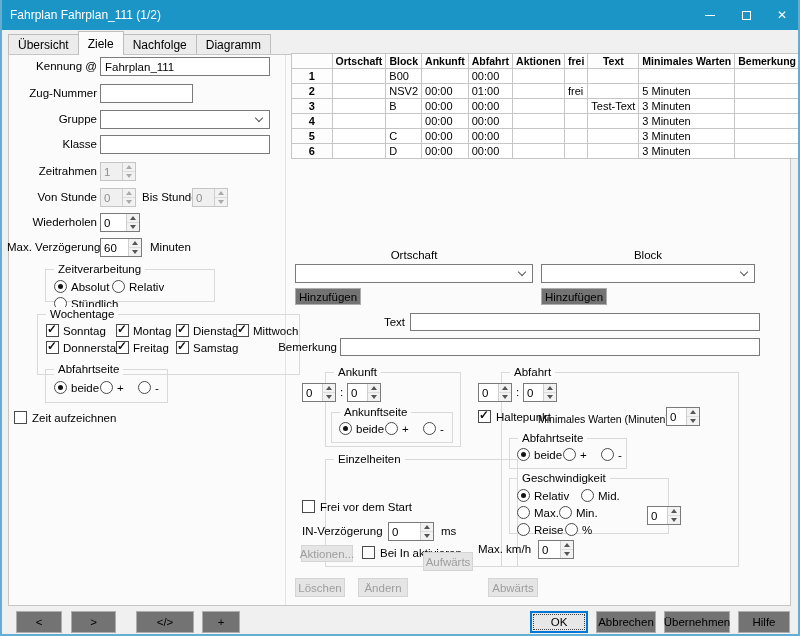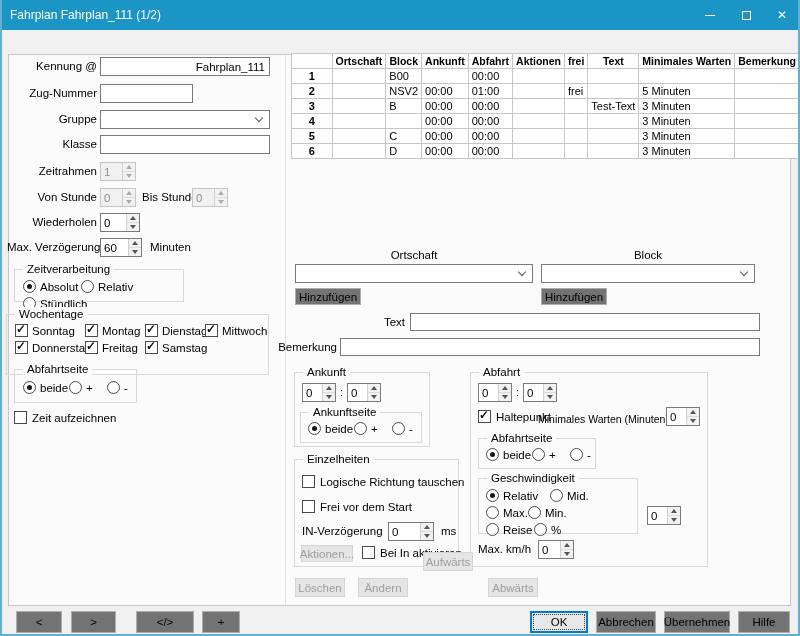--- a/index.html
+++ b/index.html
@@ -35,21 +35,21 @@
   .spin { position:absolute; height:19px; border:1px solid #7a7a7a; background:#fff; display:flex; font-size:11.5px; }
   .spin .sv { flex:1; display:flex; align-items:center; padding:0 3px; }
   .sbtns { width:13px; display:flex; flex-direction:column; border-left:1px solid #cfcfcf; }
   .sb { flex:1; display:flex; align-items:center; justify-content:center; background:#f2f2f2; }
   .sb + .sb { border-top:1px solid #dcdcdc; }
   .tri-up { width:0; height:0; border-left:3px solid transparent; border-right:3px solid transparent; border-bottom:4px solid #555; }
   .tri-dn { width:0; height:0; border-left:3px solid transparent; border-right:3px solid transparent; border-top:4px solid #555; }
   .spin.dis { background:#f0f0f0; border-color:#c5c5c5; color:#8f8f8f; }
   .spin.dis .tri-up { border-bottom-color:#aaa; } .spin.dis .tri-dn { border-top-color:#aaa; }
 
-  .grp { position:absolute; border:1px solid #d9d9d9; }
+  .grp { position:absolute; border:1px solid #d9d9d9;margin-left:31px; }
   .grp .legend { position:absolute; top:-8px; left:8px; background:#fbfbfb; padding:0 4px; font-size:11.5px; line-height:15px; white-space:nowrap; }
   .opts { position:absolute; display:flex; flex-wrap:wrap; align-items:center; row-gap:4px; }
   .opt { display:inline-flex; align-items:center; gap:4px; font-size:11.5px; white-space:nowrap; }
   .rb { width:13px; height:13px; border-radius:50%; border:1px solid #4a4a4a; background:#fff; position:relative; flex:none; }
   .rb.on::after { content:""; position:absolute; left:3px; top:3px; width:5px; height:5px; border-radius:50%; background:#141414; }
   .cb { width:13px; height:13px; border:1px solid #4a4a4a; background:#fff; position:relative; flex:none; }
   .cb.on::after { content:"\2713"; position:absolute; left:0px; top:-3px; font-size:12px; font-weight:bold; color:#111; }
   .chkrow { position:absolute; display:flex; align-items:center; gap:5px; font-size:11.5px; white-space:nowrap; }
 
   
@@ -82,26 +82,32 @@
         </div>
       <div class="wbtn">
           <span class="glyph-max"></span>
         </div>
       <div class="wbtn">
           <span class="glyph-close">✕</span>
         </div>
     </div>
   </div>
 
+  <div class="tabstrip">
+      <div class="tab">Übersicht</div>
+      <div class="tab active">Ziele</div>
+      <div class="tab">Nachfolge</div>
+      <div class="tab">Diagramm</div>
+    </div>
 
   <div class="tabpage"></div>
   <div class="vdiv"></div>
 
   <span class="flabel" style="top:57px">Kennung @</span>
-  <input class="ti" style="left: 100px; top: 57px; width: 170px; text-align: right;" value="Fahrplan_111">
+  <input class="ti" style="left: 100px; top: 57px; width: 170px;" value="Fahrplan_111">
 
   <span class="flabel" style="top:84px">Zug-Nummer</span>
   <input class="ti" style="left: 100px; top: 84px; width: 93px;" value="">
 
   <span class="flabel" style="top:110px">Gruppe</span>
   <div class="combo" style="left:100px;top:110px;width:170px">
     <span></span>
     <span class="chev"></span>
   </div>
 
@@ -408,26 +414,22 @@
           <span class="rb"></span>
           <span>+</span>
         </span>
         <span class="opt">
           <span class="rb"></span>
           <span>-</span>
         </span>
       </div>
   </div>
 
-  <div class="grp" style="left:294px;top:459px;width:165px;height:108px">
+  <div class="grp" style="left:294px;top:459px;width:193px;height:108px">
     <span class="legend">Einzelheiten</span>
-  </div>
-  <div class="chkrow" style="left:302px;top:475px">
-    <span class="cb"></span>
-    <span>Logische Richtung tauschen</span>
   </div>
   <div class="chkrow" style="left:302px;top:500px">
     <span class="cb"></span>
     <span>Frei vor dem Start</span>
   </div>
   <span class="plabel" style="left:302px;top:522px">IN-Verzögerung</span>
   <div class="spin" style="left:388px;top:522px;width:46px">
     <span class="sv">0</span>
     <span class="sbtns">
         <span class="sb">

